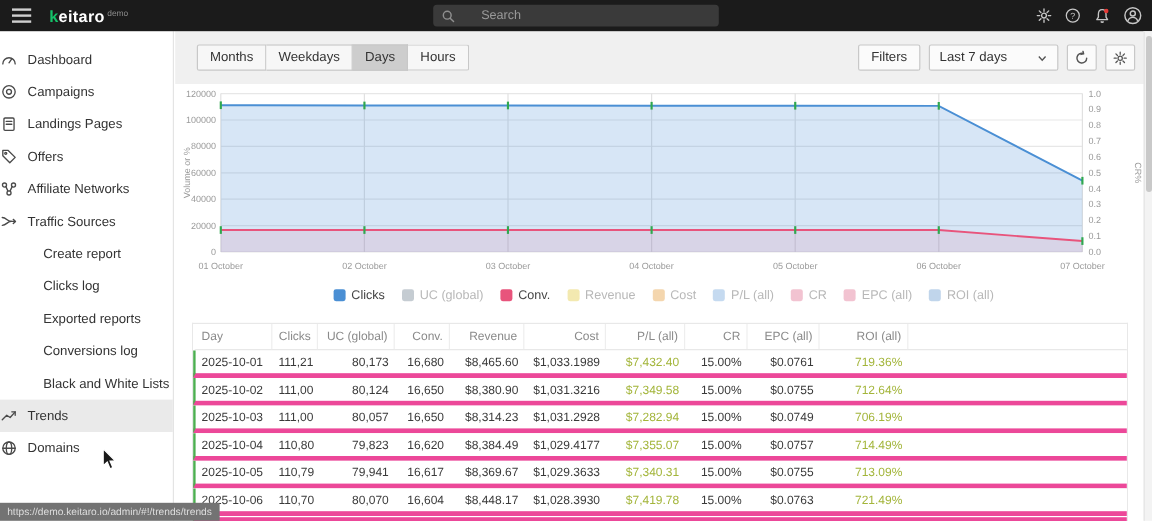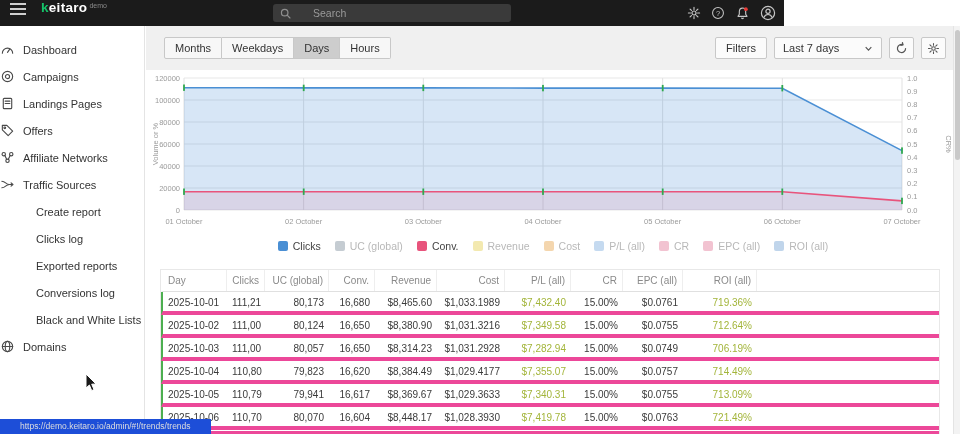--- a/index.html
+++ b/index.html
@@ -1,21 +1,21 @@
 <!DOCTYPE html>
 <html style="--brand: #14c168; --profit: #a3b53a; --marker: #4caf50;"><head>
 <meta charset="utf-8">
 <style>
   * { margin:0; padding:0; box-sizing:border-box; }
   html,body { width:960px; height:434px; overflow:hidden; background:#fff;
     font-family:"Liberation Sans", sans-serif; }
 
   
-  .topbar { position:absolute; top:0; left:0; width:784px; height:26px;
-    background:#1b1b1b; display:flex; align-items:flex-start; z-index:5; }
+  .topbar { position:absolute; top:0; left:0; width:960px; height:26px;
+    background:#1b1b1b; display:flex; align-items:center; z-index:5; }
   .hamburger { width:16px; margin-left:10px; cursor:pointer; }
   .hamburger i { display:block; height:2px; background:#cfcfcf; margin:3px 0; }
   .brand { margin-left:15px; display:flex; align-items:flex-start; cursor:pointer; }
   .brand-text { display:inline-block; color:#fff; font-weight:700; font-size:13.5px; letter-spacing:.3px; }
   .brand-text::first-letter { color:var(--brand); }
   .brand-badge { color:#8b8b8b; font-size:7px; margin-left:2px; margin-top:2px; }
   .search { position:absolute; left:50%; transform:translateX(-50%); top:4px;
     width:238px; height:18px; background:#3a3a3a; border-radius:3px;
     display:flex; align-items:center; padding:0 6px; }
   .search input { background:transparent; border:none; outline:none;
@@ -66,22 +66,22 @@
     border-left:2px solid var(--marker); background:#fff; }
   .trow.thead { height:22px; line-height:21px; border-left:2px solid transparent;
     color:#8a8a8a; border-bottom:1px solid #e0e0e0; }
   .cell { padding:0 5px; white-space:nowrap; overflow:hidden; color:#3a3a3a; flex:none; }
   .thead .cell { color:#8a8a8a; border-right:1px solid #eeeeee; }
   .cell.r { text-align:right; }
   .cell.fill { flex:1; border-right:none; }
   .cell.green { color:var(--profit); }
   .trow.partial { height:5px; overflow:hidden; }
 
-  .tooltip { position:absolute; left:0; bottom:0; background:#1d4ed8; color:#dedede;
-    font-size:8.5px; padding:2px 20px 3px; z-index:8; white-space:nowrap; }
+  .tooltip { position:absolute; left:0; bottom:0; background:#737373; color:#dedede;
+    font-size:8.5px; padding:2px 6px 3px; z-index:8; white-space:nowrap; }
 
   .scrollbar { position:absolute; right:0; top:26px; width:7px; height:408px;
     background:#f3f3f3; border-left:1px solid #e4e4e4; z-index:6; }
   .scrollbar .thumb { position:absolute; top:4px; left:1px; width:5px; height:130px;
     background:#c9c9c9; border-radius:3px; }
 
   .cursor { position:absolute; left:85px; top:374px; z-index:9; pointer-events:none; }
 </style>
 </head>
 <body>
@@ -203,20 +203,29 @@
       <span>Clicks log</span>
     </div>
     <div class="side-item sub">
       <span>Exported reports</span>
     </div>
     <div class="side-item sub">
       <span>Conversions log</span>
     </div>
     <div class="side-item sub">
       <span>Black and White Lists</span>
+    </div>
+    <div class="side-item active">
+      <span class="icn">
+        <svg width="15" height="15" viewBox="0 0 16 16" fill="none" stroke="#4a4a4a" stroke-width="1.2" stroke-linecap="round" stroke-linejoin="round">
+          <polyline points="2,11.5 6,7.5 9,9.5 13.5,4.5"></polyline>
+          <polyline points="10.5,4.5 13.5,4.5 13.5,7.5"></polyline>
+        </svg>
+      </span>
+      <span>Trends</span>
     </div>
     <div class="side-item">
       <span class="icn">
         <svg width="15" height="15" viewBox="0 0 16 16" fill="none" stroke="#4a4a4a" stroke-width="1.2" stroke-linecap="round" stroke-linejoin="round">
           <circle cx="8" cy="8" r="5.5"></circle>
           <ellipse cx="8" cy="8" rx="2.4" ry="5.5"></ellipse>
           <line x1="2.5" y1="8" x2="13.5" y2="8"></line>
         </svg>
       </span>
       <span>Domains</span>

